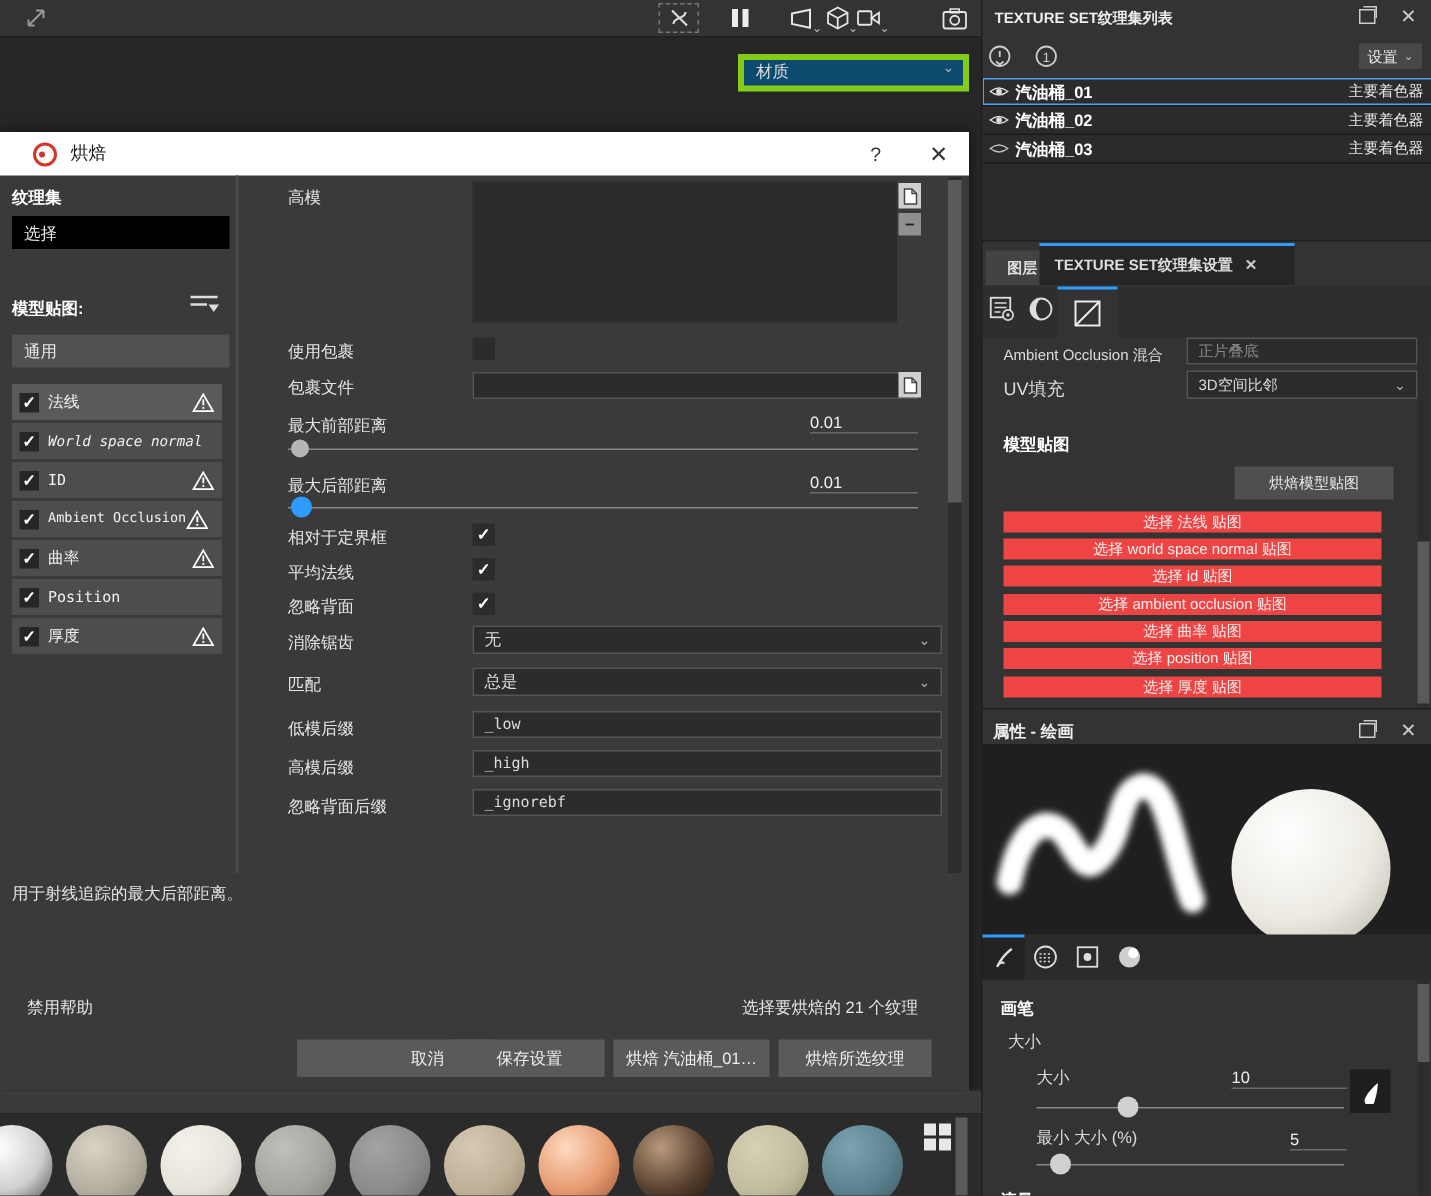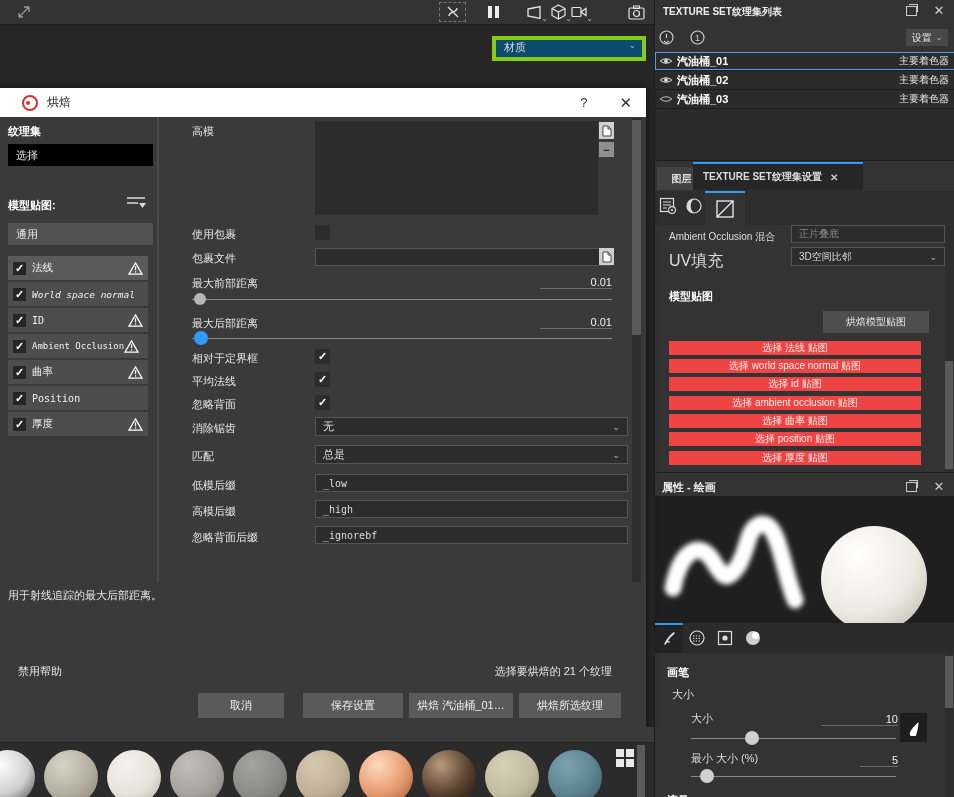--- a/index.html
+++ b/index.html
@@ -33,21 +33,21 @@
   .ts-shader{margin-left:auto;margin-right:6px;font-size:10px;color:#e8e8e8;}
   .maps-btn{position:absolute;left:14px;width:252px;height:14px;background:#ef4444;color:#eee;font-size:10px;display:flex;align-items:center;justify-content:center;}
   
   #bake-dialog{left:0;top:88px;width:646px;height:639px;background:#3a3a3a;box-shadow:0 0 8px rgba(0,0,0,.6);}
   #bake-titlebar{left:0;top:0;width:646px;height:29px;background:#fff;color:#1a1a1a;display:flex;align-items:center;}
   .map-row{position:absolute;left:8px;width:140px;height:24px;background:#4d4d4d;display:flex;align-items:center;padding:0 5px;box-sizing:border-box;color:#f2f2f2;}
   .map-row .cb{width:13px;height:13px;margin-right:6px;flex:none;}
   .map-row .warn{margin-left:auto;}
   .dlabel{position:absolute;left:192px;font-size:11px;color:#e5e5e5;white-space:nowrap;}
   .llabel{position:absolute;left:8px;font-size:11px;color:#e5e5e5;white-space:nowrap;}
-  .dval{position:absolute;text-align:right;border-bottom:1px solid #6a6a6a;color:#eee;font-size:11px;}
+  .dval{position:absolute;text-align:left;border-bottom:1px solid #6a6a6a;color:#eee;font-size:11px;}
   .lightbtn{background:#cfcfcf;display:flex;align-items:center;justify-content:center;}
   .dlg-btn{position:absolute;top:605px;height:25px;background:#5a5a5a;color:#efefef;font-size:11px;display:flex;align-items:center;justify-content:center;}
   
   #shelf{left:0;top:727px;width:654px;height:70px;background:#2b2b2b;}
   .sphere{position:absolute;top:23px;width:54px;height:54px;border-radius:50%;}
   .grid-icon{display:grid;grid-template-columns:8px 8px;grid-template-rows:8px 8px;gap:2px;}
   .grid-icon span{background:#e8e8e8;}
   svg{display:block;}
 </style>
 </head>
@@ -189,21 +189,21 @@
           <rect x="2" y="2" width="16" height="16" stroke="#eee" stroke-width="1.3" fill="none"></rect>
           <line x1="2" y1="18" x2="18" y2="2" stroke="#eee" stroke-width="1.3"></line>
         </svg>
     </div>
   </div>
 
   <div class="abs" style="left:14px;top:69px;font-size:10px;color:#ddd;">Ambient Occlusion 混合</div>
   <div class="abs input" style="left:136px;top:64px;width:138px;height:16px;">
     <span style="color:#8a8a8a;font-size:10px;">正片叠底</span>
   </div>
-  <div class="abs" style="left:14px;top:90px;font-size:16px;color:#ddd;">UV填充</div>
+  <div class="abs" style="left:14px;top:90px;font-size:12px;color:#ddd;">UV填充</div>
   <div class="abs select" style="left:136px;top:86px;width:138px;height:17px;">
     <span style="font-size:10px;">3D空间比邻</span>
       <span class="sel-chev">⌄</span>
   </div>
 
   <div class="abs bold" style="left:14px;top:128px;font-size:11px;color:#fff;">模型贴图</div>
   <div class="abs btn" style="left:168px;top:150px;width:106px;height:22px;background:#4f4f4f;font-size:10px;">
       <span>烘焙模型贴图</span>
     </div>
 
@@ -465,21 +465,21 @@
     </div>
 
   <div class="abs scroll-track" style="left:632px;top:30px;width:9px;height:464px;">
     <div class="scroll-thumb" style="top:2px;height:215px;"></div>
   </div>
 
   <div class="abs" style="left:8px;top:500px;font-size:11px;color:#e5e5e5;">用于射线追踪的最大后部距离。</div>
   <div class="abs" style="left:18px;top:576px;font-size:11px;color:#e5e5e5;">禁用帮助</div>
   <div class="abs" style="left:412px;top:576px;width:200px;text-align:right;font-size:11px;color:#e5e5e5;">选择要烘焙的 21 个纹理</div>
 
-  <div class="dlg-btn" style="left:198px;width:86px;">
+  <div class="dlg-btn" style="left:198px;width:86px;padding-left:44px;">
       <span>取消</span>
     </div>
   <div class="dlg-btn" style="left:303px;width:100px;">
       <span>保存设置</span>
     </div>
   <div class="dlg-btn" style="left:409px;width:104px;">
       <span>烘焙 汽油桶_01…</span>
     </div>
   <div class="dlg-btn" style="left:519px;width:102px;">
       <span>烘焙所选纹理</span>

